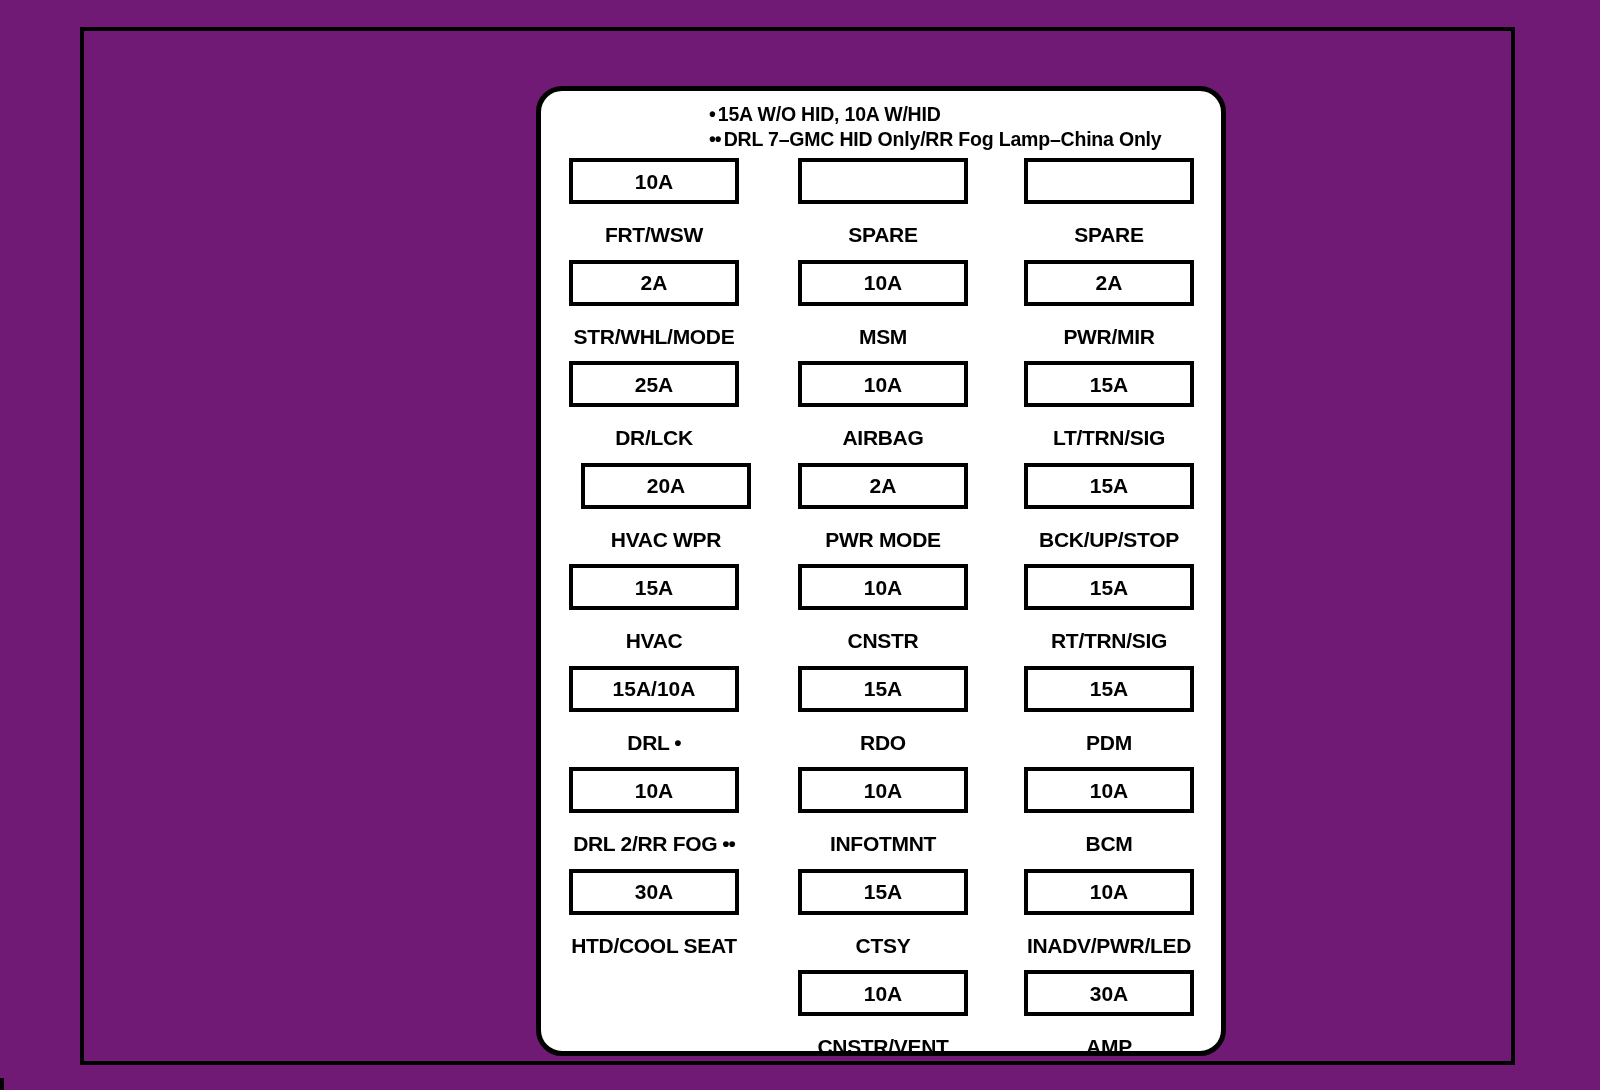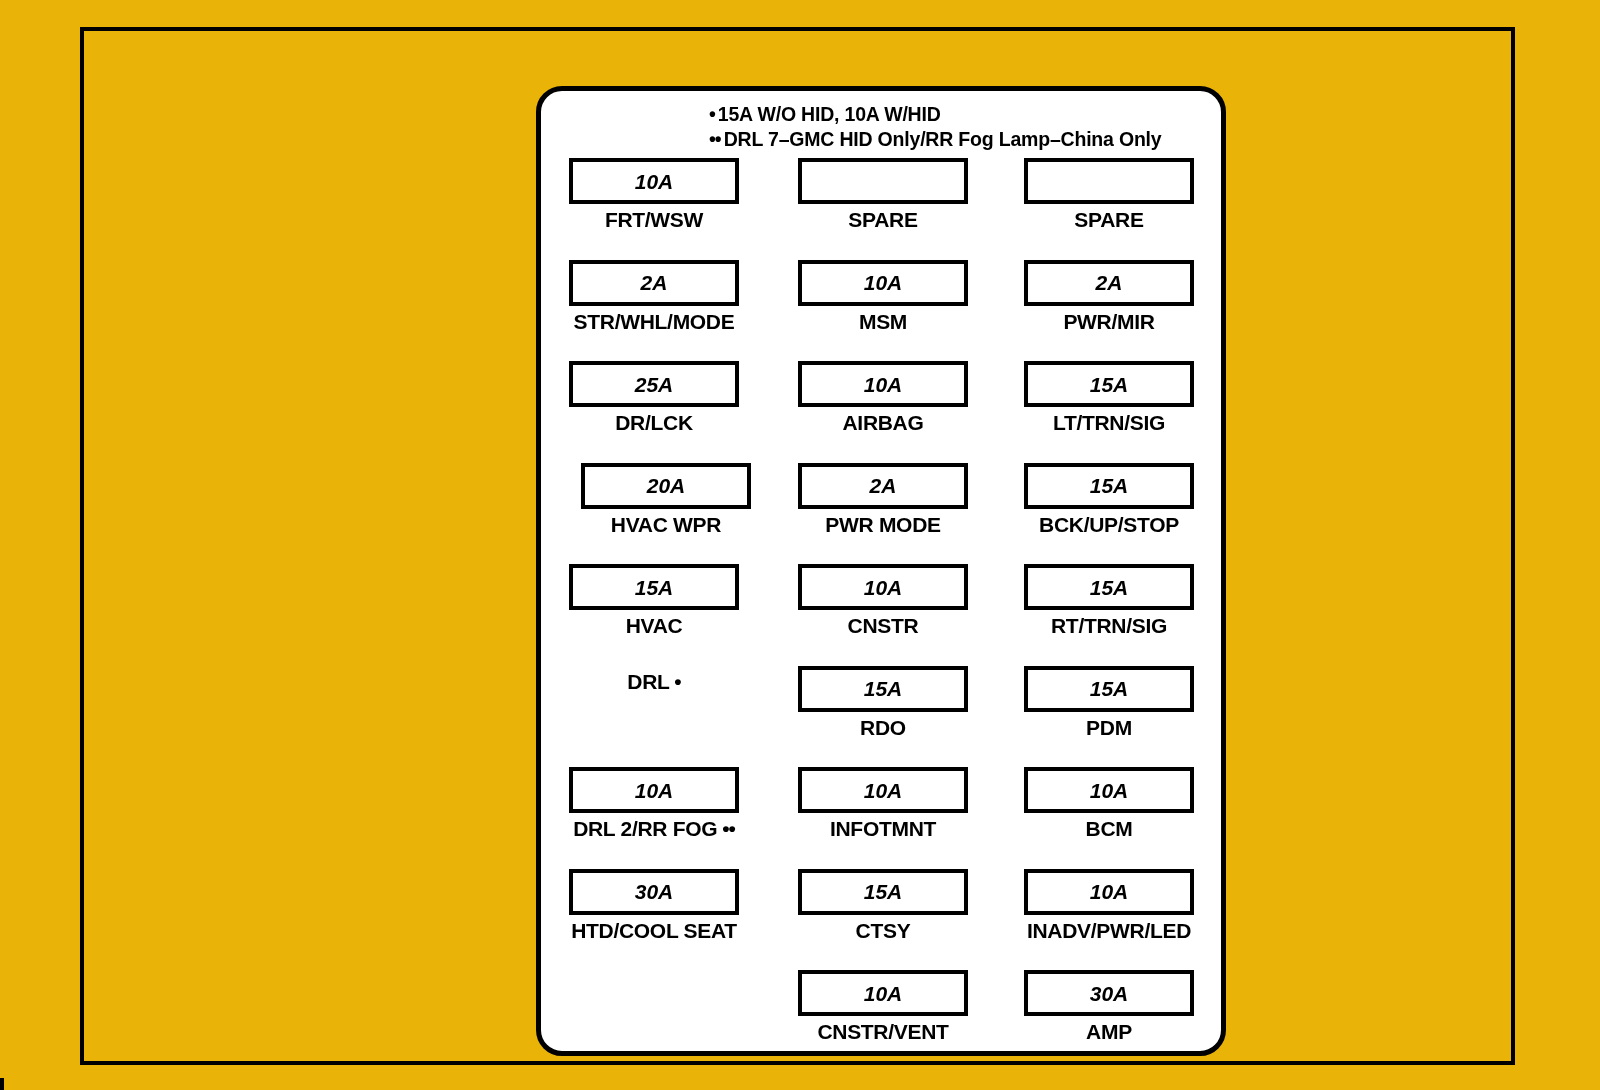--- a/index.html
+++ b/index.html
@@ -9,21 +9,21 @@
     background: #ffffff;
   }
   body {
     font-family: "Liberation Sans", sans-serif;
     -webkit-font-smoothing: none;
   }
   #page {
     position: relative;
     width: 1600px;
     height: 1090px;
-    background: #eab308;
+    background: #701a75;
     overflow: hidden;
   }
   
   #outer-frame {
     position: absolute;
     left: 80px;
     top: 27px;
     width: 1435px;
     height: 1038px;
     border: 4px solid #000000;
@@ -89,24 +89,23 @@
     display: flex;
     align-items: center;
     justify-content: center;
   }
   .fuse-rating {
     font-size: 21px;
     font-weight: bold;
     color: #000000;
     line-height: 1;
     letter-spacing: 0px;
-    font-style: italic;
   }
   .fuse-label {
-    margin-top: 5px;
+    margin-top: 20px;
     text-align: center;
     font-size: 21px;
     font-weight: bold;
     color: #000000;
     white-space: nowrap;
     line-height: 1.05;
     letter-spacing: -0.3px;
   }
   .fuse-label .bullets {
     letter-spacing: -1px;
@@ -218,20 +217,23 @@
             </div>
             <div class="fuse-label">CNSTR</div>
           </div>
           <div class="cell" style="left: 455px; top: 406px;">
             <div class="fuse-box">
               <span class="fuse-rating">15A</span>
             </div>
             <div class="fuse-label">RT/TRN/SIG</div>
           </div>
           <div class="cell" style="left: 0px; top: 507.5px;">
+            <div class="fuse-box">
+              <span class="fuse-rating">15A/10A</span>
+            </div>
             <div class="fuse-label">DRL<span class="bullets"> •</span></div>
           </div>
           <div class="cell" style="left: 229px; top: 507.5px;">
             <div class="fuse-box">
               <span class="fuse-rating">15A</span>
             </div>
             <div class="fuse-label">RDO</div>
           </div>
           <div class="cell" style="left: 455px; top: 507.5px;">
             <div class="fuse-box">

